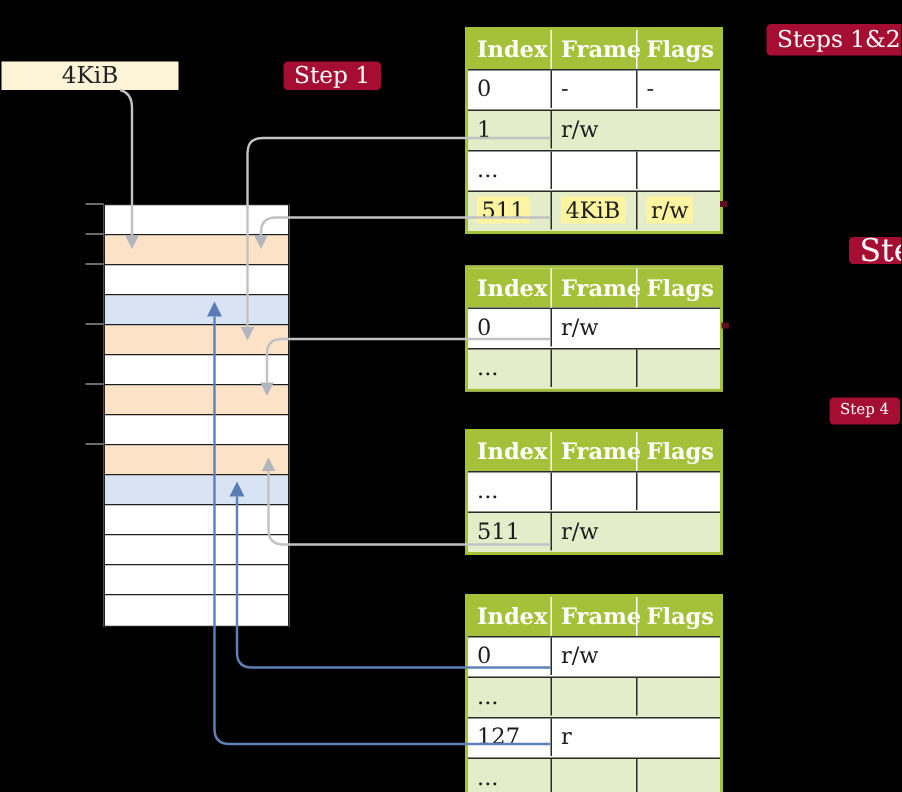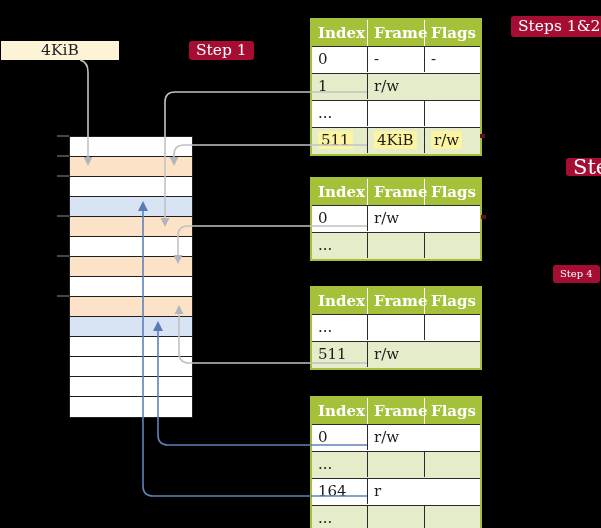--- a/index.html
+++ b/index.html
@@ -152,21 +152,21 @@
     <div class="brow">
       <div class="bcell c1">0</div>
       <div class="bcell c3">r/w</div>
     </div>
     <div class="brow shade">
       <div class="bcell c1">...</div>
       <div class="bcell c2"></div>
       <div class="bcell c3"></div>
     </div>
     <div class="brow">
-      <div class="bcell c1">164</div>
+      <div class="bcell c1">127</div>
       <div class="bcell c3">r</div>
     </div>
     <div class="brow shade">
       <div class="bcell c1">...</div>
       <div class="bcell c2"></div>
       <div class="bcell c3"></div>
     </div>
   </div>
 
   <svg id="overlay" width="601" height="528" viewBox="0 0 601 528">

